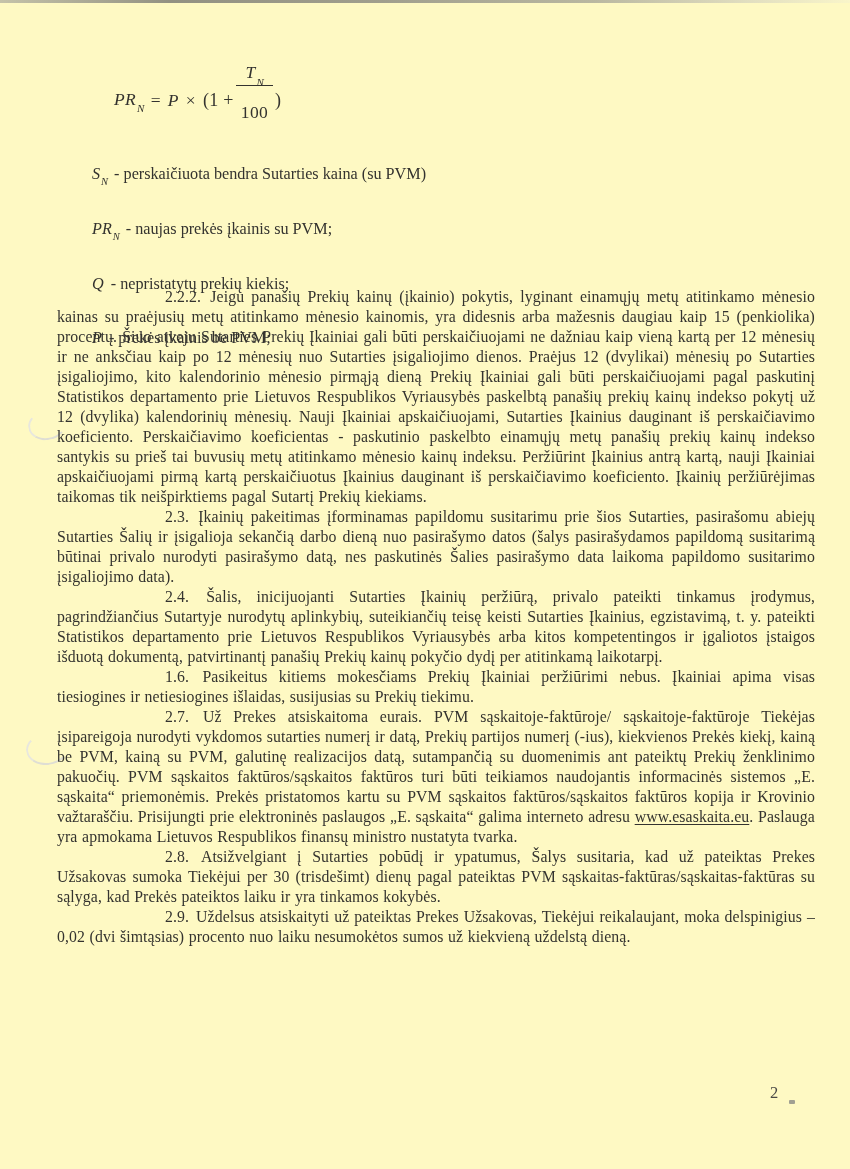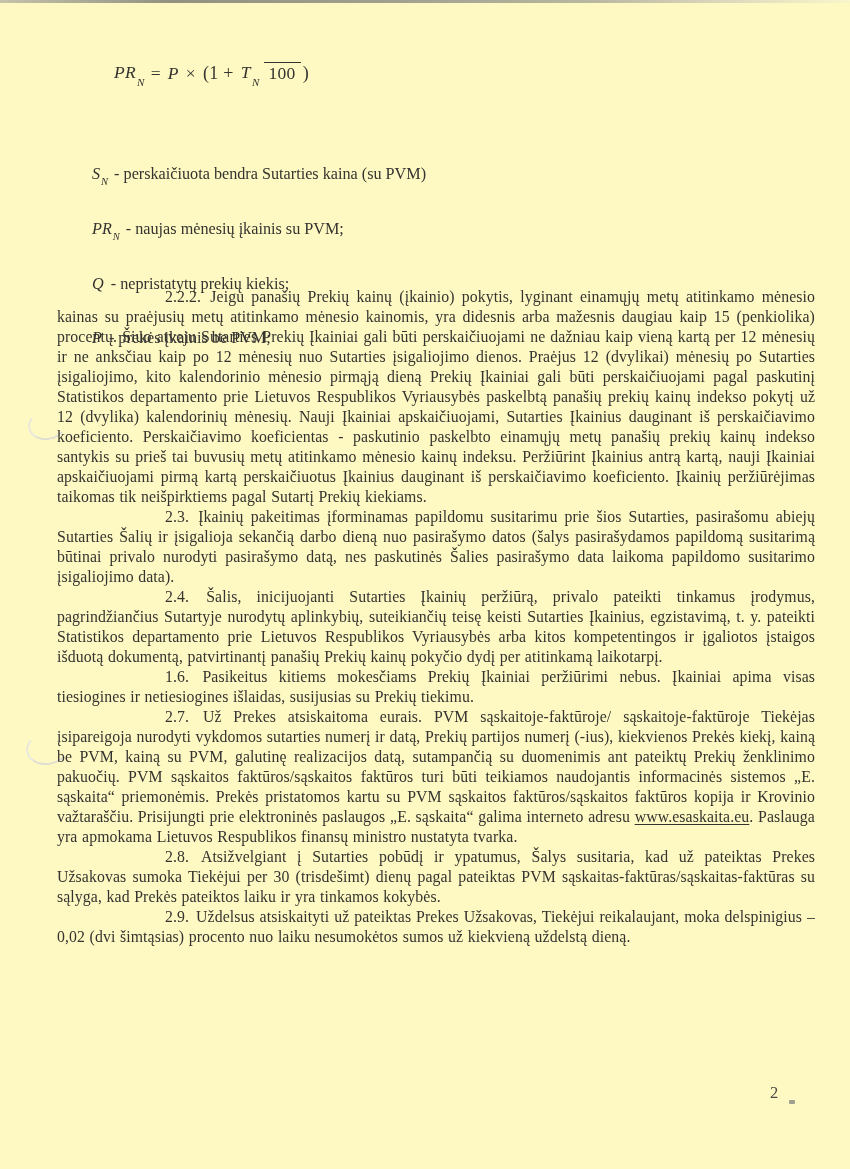--- a/index.html
+++ b/index.html
@@ -52,27 +52,27 @@
     letter-spacing: .3px;
     white-space: nowrap;
   }
   .formula .it { font-style: italic; }
   .formula sub {
     font-size: 11px; font-style: italic;
     position: relative; top: 3px; left: 1px;
   }
   .formula .op { margin: 0 7px; }
   .frac {
-    display: inline-flex; flex-direction: row;
+    display: inline-flex; flex-direction: column;
     text-align: center; vertical-align: middle;
     margin: 0 2px;
     line-height: 1.15;
   }
   .frac .num { padding: 0 5px; }
-  .frac .den { border-top: 1.4px solid #34332f; padding: 0 5px; }
+  .frac .den { border-top: 1.4px solid #34332f; padding: 16px 5px; }
   .paren { font-size: 18px; }
 
   
   .defs {
     position: absolute; left: 92px; top: 138px;
     font-size: 16.2px;
     line-height: 24.6px;
   }
   .def-line { white-space: nowrap; margin-top: 24px; }
   .def-sym { font-style: italic; margin-right: 7px; }
@@ -126,21 +126,21 @@
       <span class="den">100</span>
     </span>
     <span class="paren">)</span>
   </div>
 
   <div class="defs">
     <div class="def-line">
       <span class="def-sym"><span>S</span><sub>N</sub></span><span>- perskaičiuota bendra Sutarties kaina (su PVM)</span>
     </div>
     <div class="def-line">
-      <span class="def-sym"><span>PR</span><sub>N</sub></span><span>- naujas mėnesių įkainis su PVM;</span>
+      <span class="def-sym"><span>PR</span><sub>N</sub></span><span>- naujas prekės įkainis su PVM;</span>
     </div>
     <div class="def-line">
       <span class="def-sym"><span>Q</span><sub></sub></span><span>- nepristatytų prekių kiekis;</span>
     </div>
     <div class="def-line">
       <span class="def-sym"><span>P</span><sub></sub></span><span>- prekės  įkainis be PVM;</span>
     </div>
   </div>
 
   <div class="paras">

